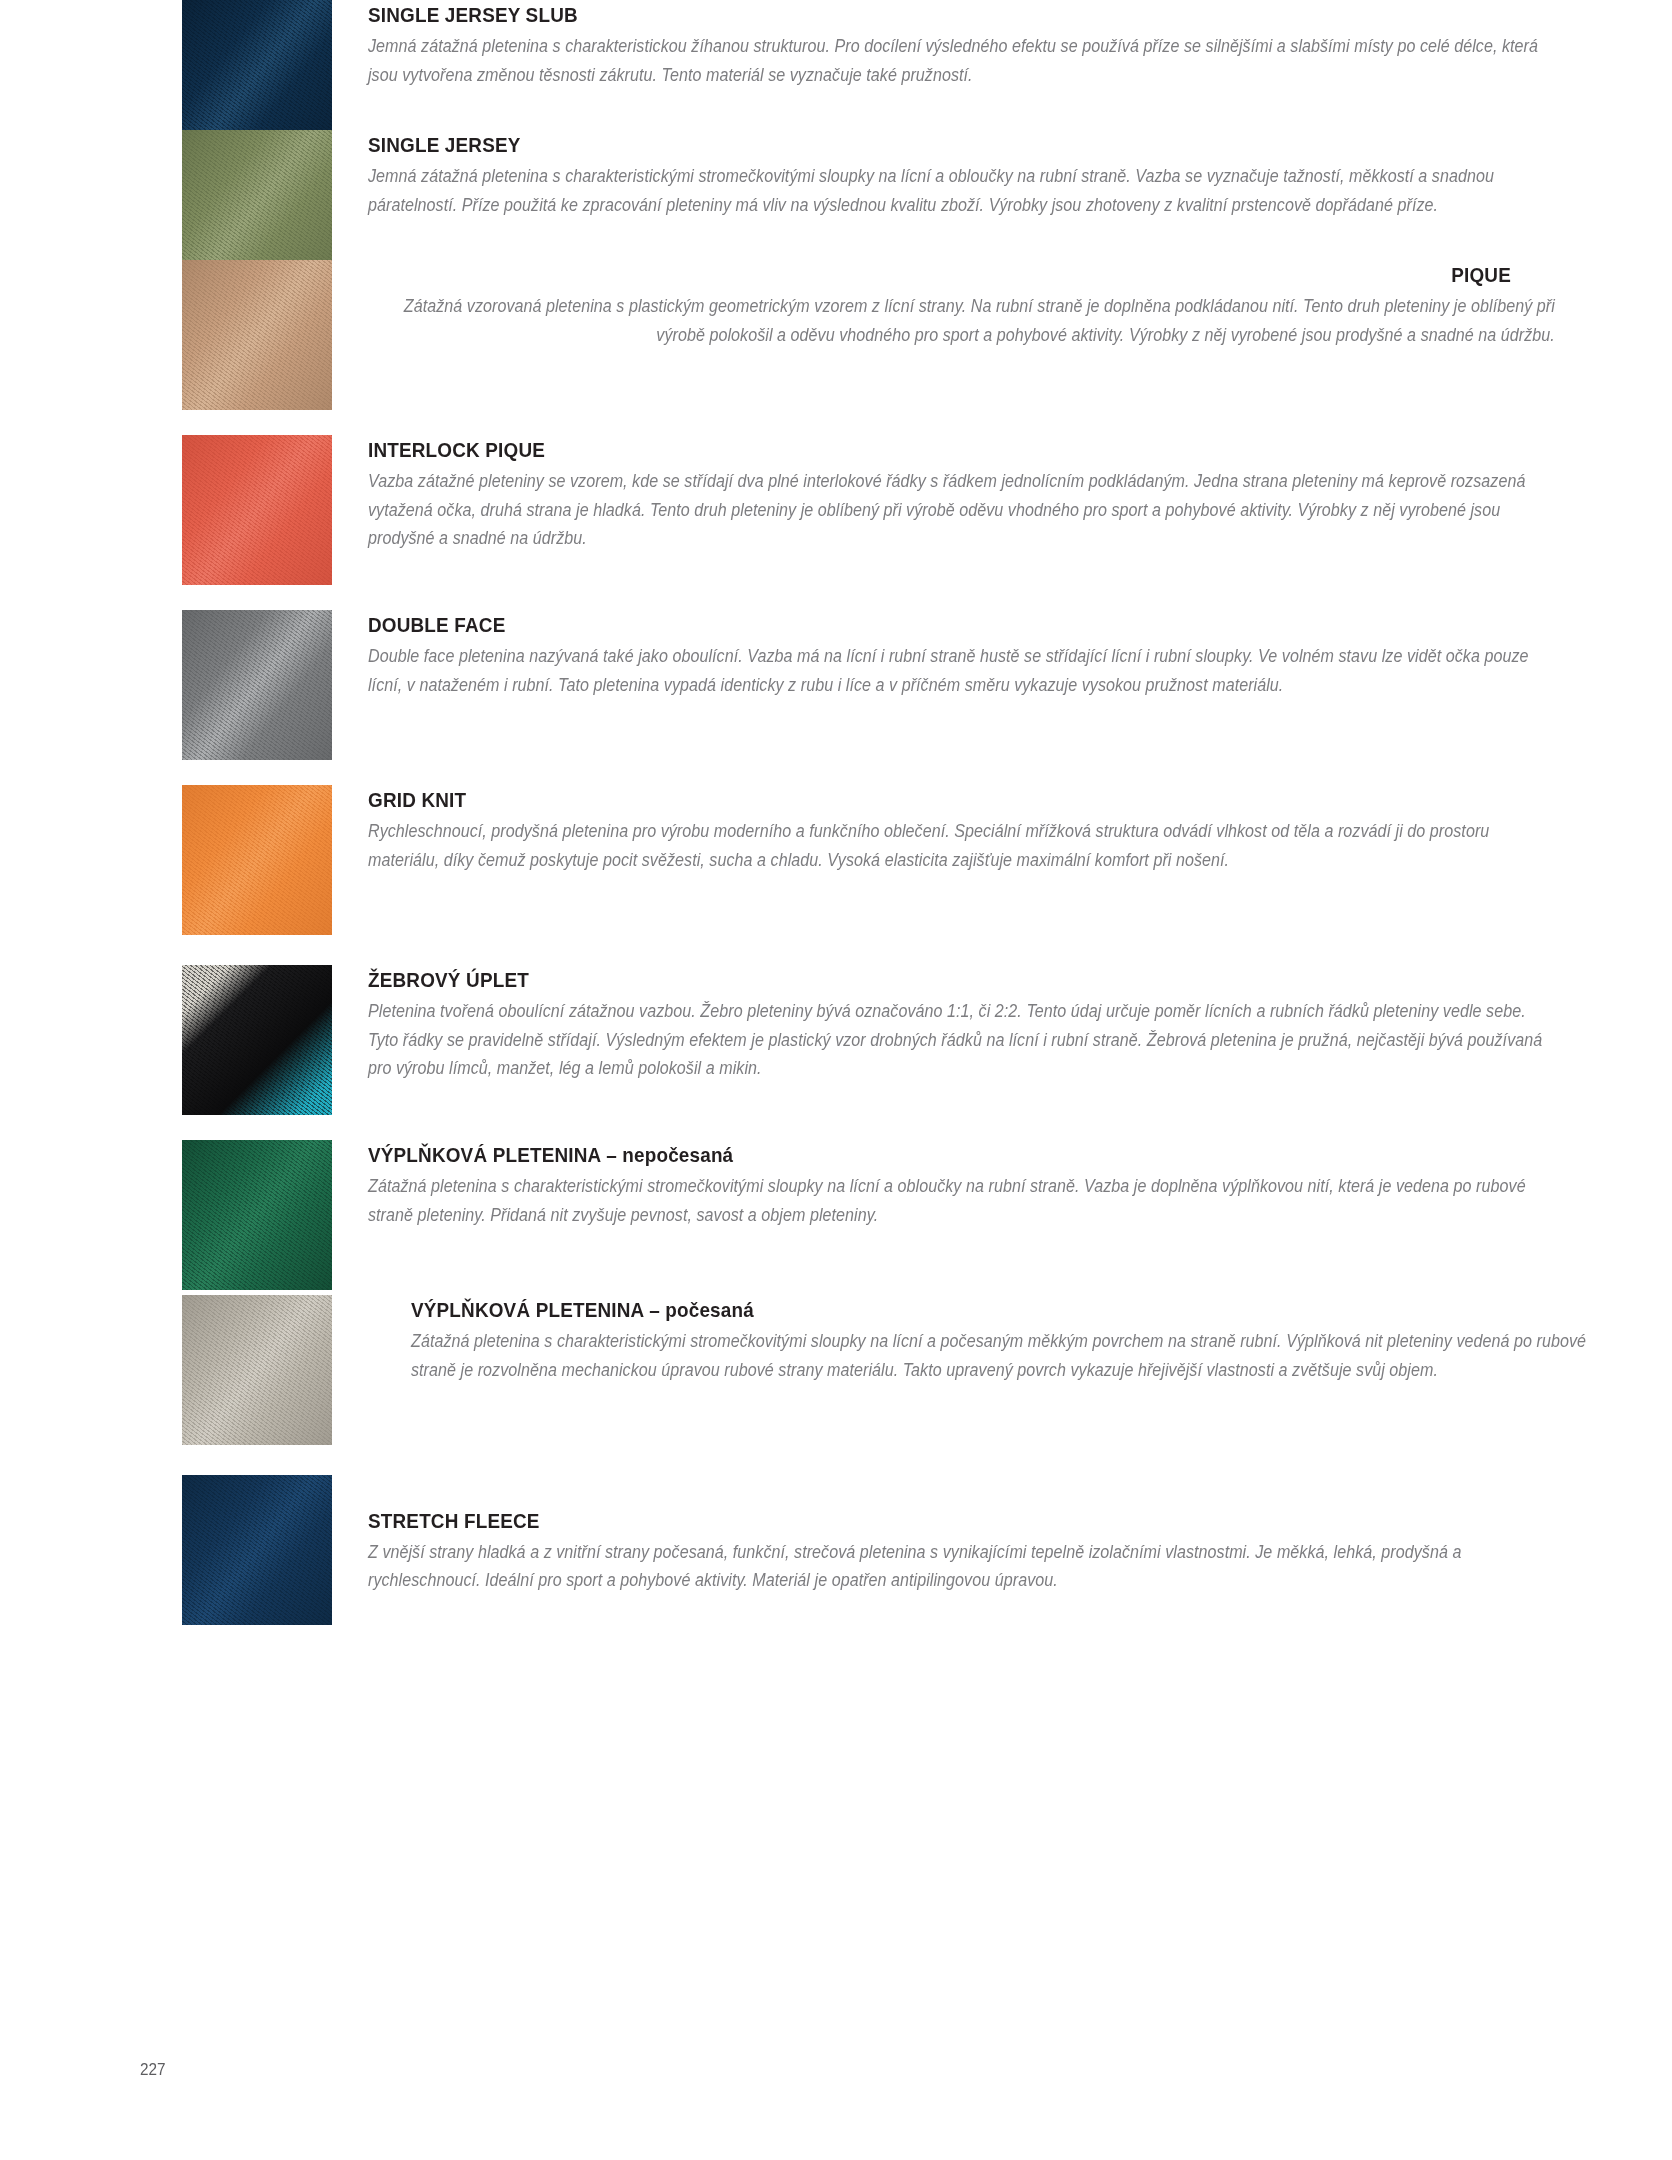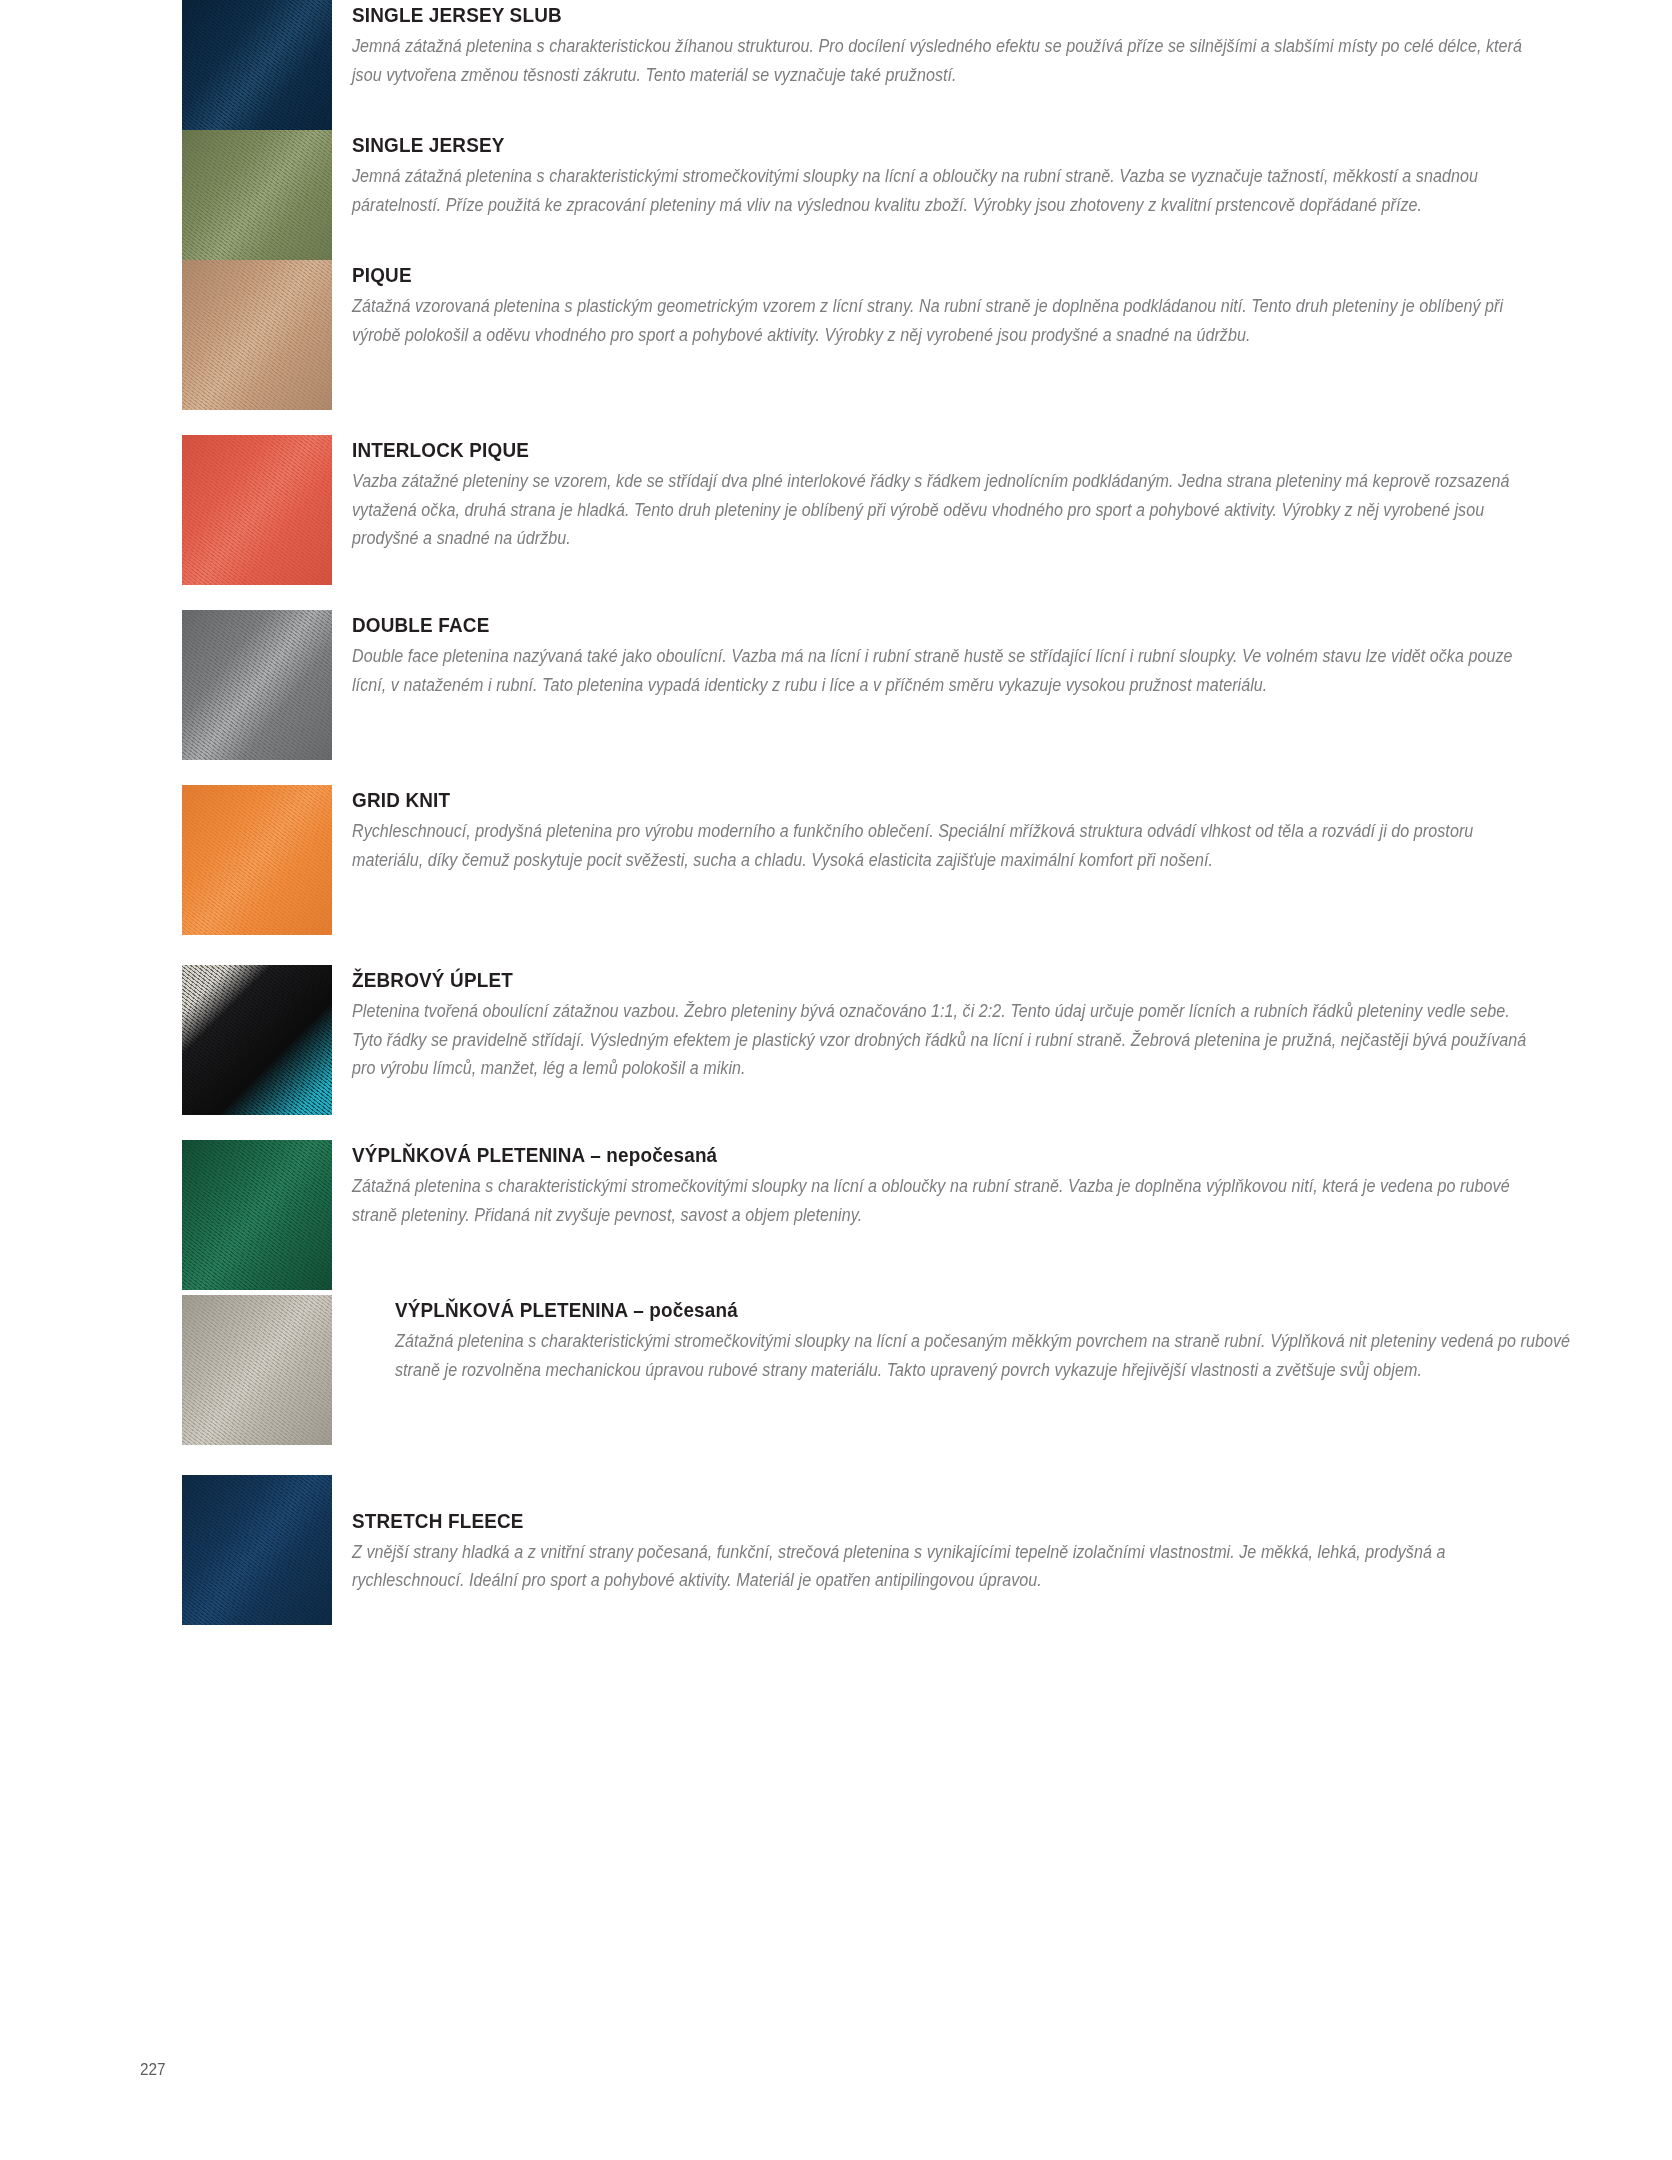--- a/index.html
+++ b/index.html
@@ -73,21 +73,21 @@
     width: 160%;
     height: 160%;
   }
 
   .swatch .sheen {
     position: absolute;
     inset: 0;
   }
 
   .entry-body {
-    margin-left: 20px;
+    margin-left: 36px;
     width: 1270px;
     padding-top: 2px;
   }
 
   .entry-title {
     font-size: 21px;
     font-weight: 700;
     letter-spacing: 0.2px;
     color: #231f20;
     transform: scaleX(0.9);
@@ -149,21 +149,21 @@
           <div class="swatch" style="background: rgb(127, 140, 94);">
             <div class="sheen" style="background: linear-gradient(128deg, rgb(93, 106, 68) 0%, rgb(127, 140, 94) 32%, rgb(168, 178, 137) 50%, rgb(127, 140, 94) 66%, rgb(93, 106, 68) 100%); opacity: 0.62;"></div>
             <div class="tex" style="background: repeating-linear-gradient(38deg, rgb(93, 106, 68) 0px, rgb(93, 106, 68) 1px, rgba(255, 255, 255, 0) 1px, rgba(255, 255, 255, 0) 3px); opacity: 0.55;"></div>
           </div>
         </div>
         <div class="entry-body">
           <h2 class="entry-title">SINGLE JERSEY</h2>
           <p class="entry-desc">Jemná zátažná pletenina s charakteristickými stromečkovitými sloupky na lícní a obloučky na rubní straně. Vazba se vyznačuje tažností, měkkostí a snadnou páratelností. Příze použitá ke zpracování pleteniny má vliv na výslednou kvalitu zboží. Výrobky jsou zhotoveny z kvalitní prstencově dopřádané příze.</p>
         </div>
       </div>
-      <div class="entry" style="position: absolute; left: 0px; top: 260px; width: 1460px;">
+      <div class="entry" style="position: absolute; left: 0px; top: 260px; width: 1460px; text-align: right;">
         <div class="swatch-wrap">
           <div class="swatch" style="background: rgb(199, 158, 126);">
             <div class="sheen" style="background: linear-gradient(128deg, rgb(160, 124, 95) 0%, rgb(199, 158, 126) 32%, rgb(223, 192, 162) 50%, rgb(199, 158, 126) 66%, rgb(160, 124, 95) 100%); opacity: 0.62;"></div>
             <div class="tex" style="background: repeating-linear-gradient(38deg, rgb(160, 124, 95) 0px, rgb(160, 124, 95) 1px, rgba(255, 255, 255, 0) 1px, rgba(255, 255, 255, 0) 3px); opacity: 0.55;"></div>
           </div>
         </div>
         <div class="entry-body">
           <h2 class="entry-title">PIQUE</h2>
           <p class="entry-desc">Zátažná vzorovaná pletenina s plastickým geometrickým vzorem z lícní strany. Na rubní straně je doplněna podkládanou nití. Tento druh pleteniny je oblíbený při výrobě polokošil a oděvu vhodného pro sport a pohybové aktivity. Výrobky z něj vyrobené jsou prodyšné a snadné na údržbu.</p>
         </div>

